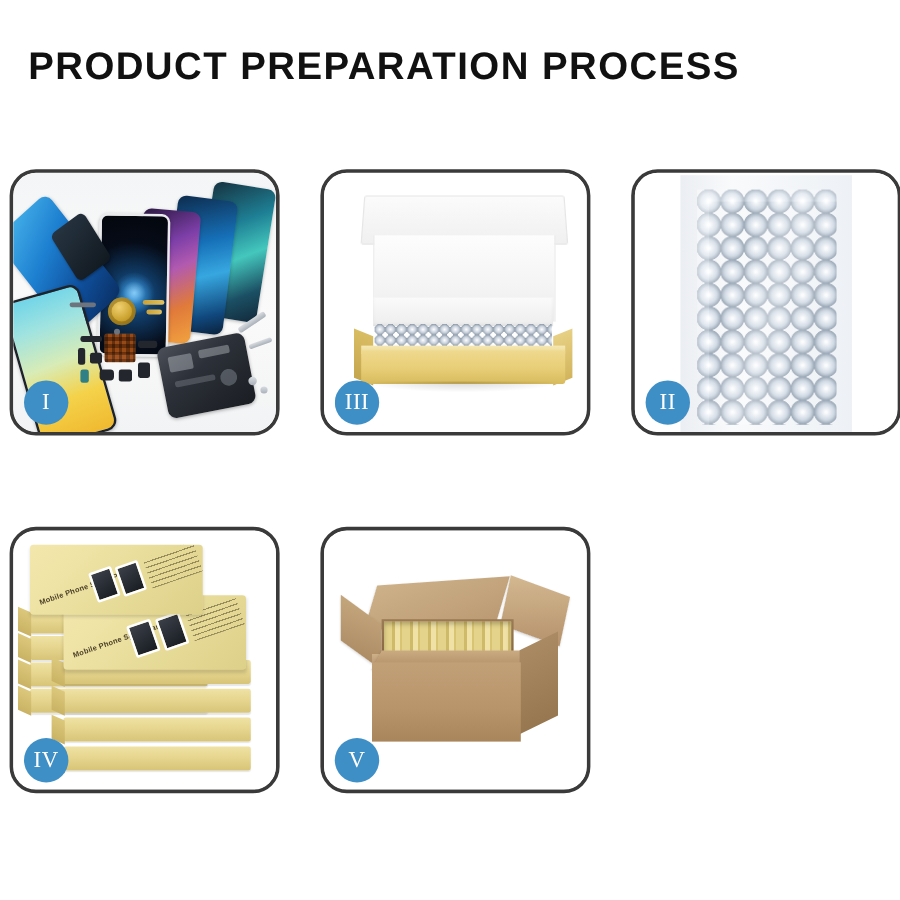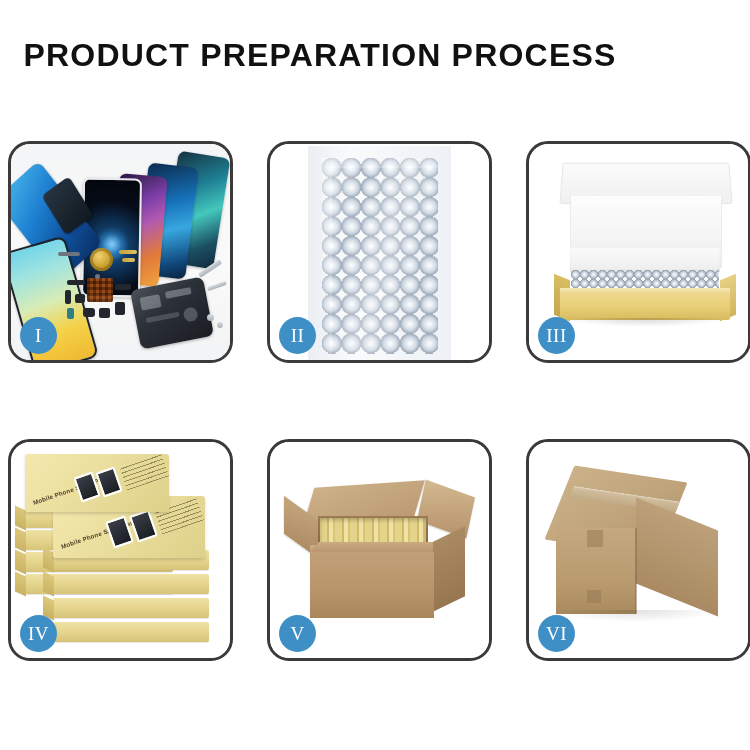--- a/index.html
+++ b/index.html
@@ -511,43 +511,43 @@
       <div class="tool" style="left:186px;top:122px;width:26px;height:5px;transform:rotate(-34deg);"></div>
       <div class="tool" style="left:196px;top:140px;width:20px;height:4px;transform:rotate(-20deg);"></div>
       <div class="tool" style="left:196px;top:170px;width:7px;height:7px;border-radius:50%;"></div>
       <div class="tool" style="left:206px;top:178px;width:6px;height:6px;border-radius:50%;"></div>
     </div>
     <div class="badge">I</div>
   </div>
 
   <div class="panel">
     <div class="stage">
-      <div class="p2-bg"></div>
-      <div class="wrapsheet"></div>
-      <div class="bubbles"></div>
-      <div class="bubbles2"></div>
-      <div class="wrapgloss"></div>
-    </div>
-    <div class="badge">II</div>
-  </div>
-
-  <div class="panel">
-    <div class="stage">
       <div class="p3-bg"></div>
       <div class="lid-back"></div>
       <div class="lid-face"></div>
       <div class="foam"></div>
       <div class="box3-bubbles"></div>
       <div class="box3-left"></div>
       <div class="box3-right"></div>
       <div class="box3-rim"></div>
       <div class="box3-front"></div>
       <div class="box3-shadow"></div>
     </div>
     <div class="badge">III</div>
+  </div>
+
+  <div class="panel">
+    <div class="stage">
+      <div class="p2-bg"></div>
+      <div class="wrapsheet"></div>
+      <div class="bubbles"></div>
+      <div class="bubbles2"></div>
+      <div class="wrapgloss"></div>
+    </div>
+    <div class="badge">II</div>
   </div>
 
   <div class="panel">
     <div class="stage">
       <div class="p4-bg"></div>
       <div class="kstack">
 
         <div class="kbox" style="left:14px;top:66px;">
             <span class="side"></span>
           </div>
@@ -602,28 +602,14 @@
       <div class="c5-inner"></div>
       <div class="c5-fill"></div>
       <div class="c5-rim"></div>
       <div class="flap flap-front"></div>
       <div class="c5-right"></div>
       <div class="c5-body"></div>
     </div>
     <div class="badge">V</div>
   </div>
 
-  <div class="panel">
-    <div class="stage">
-      <div class="p6-bg"></div>
-      <div class="c6-top"></div>
-      <div class="c6-tape"></div>
-      <div class="c6-right"></div>
-      <div class="c6-front"></div>
-      <div class="c6-edge"></div>
-      <div class="c6-tab a"></div>
-      <div class="c6-tab b"></div>
-      <div class="c6-shadow"></div>
-    </div>
-    <div class="badge">VI</div>
-  </div>
 
 </div>
 
 </body></html>

